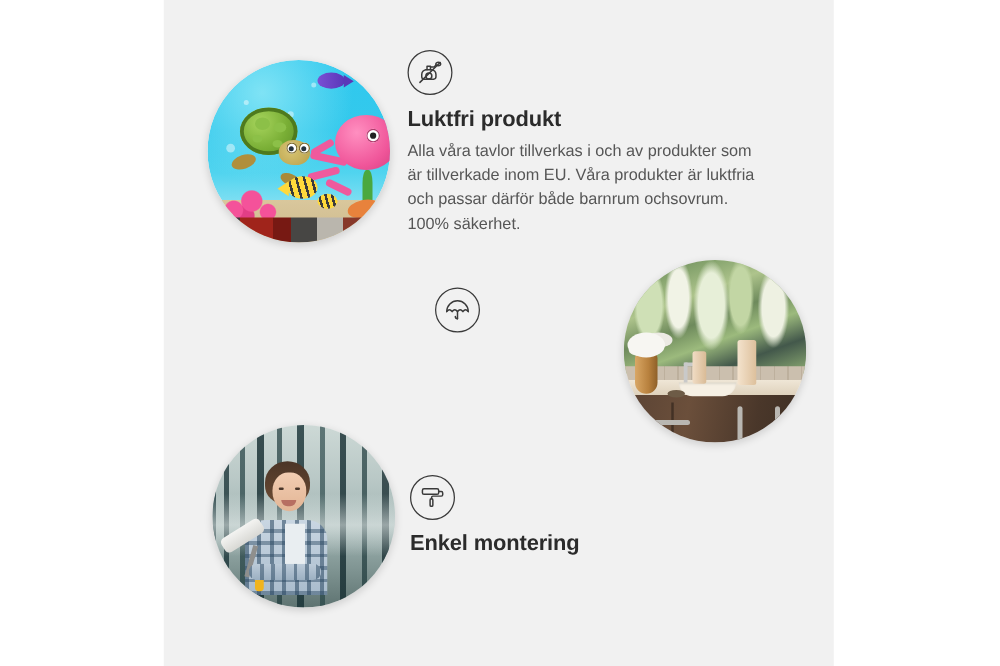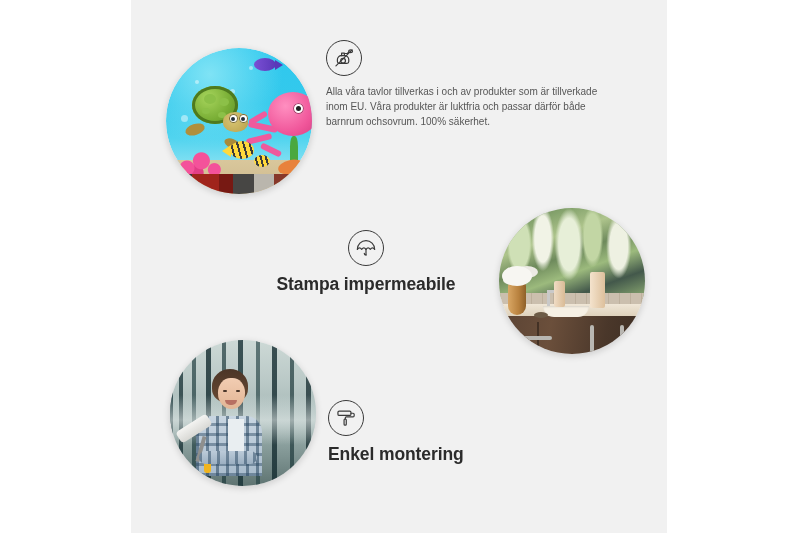--- a/index.html
+++ b/index.html
@@ -335,38 +335,38 @@
   .icon-circle svg { display:block; }
 
   .f-title{
     font-size: 17.5px;
     font-weight: 700;
     color: #2b2b2b;
     letter-spacing: -0.1px;
     line-height: 1.25;
   }
   .f-body{
-    font-size: 10px;
+    font-size: 13px;
     color: #565656;
     line-height: 1.48;
   }
 
   
   .f1 { left: 195px; top: 40px; width: 300px; }
   .f1 .icon-circle { margin-bottom: 9px; }
   .f1 .f-title { margin-bottom: 4px; }
   .f1 .f-body { max-width: 290px; }
 
   
   .f2 { left: 85px; top: 230px; width: 300px; text-align:center; }
   .f2 .icon-circle { margin: 0 auto 8px; }
   .f2 .f-title { margin-bottom: 3px; }
 
   
-  .f3 { left: 197px; top: 400px; width: 280px; }
+  .f3 { left: 197px; top: 380px; width: 280px; }
   .f3 .icon-circle { margin-bottom: 8px; }
   .f3 .f-title { margin-bottom: 3px; }
 </style>
 </head>
 <body>
 
 <div class="page">
   <div class="canvas">
 
     <div class="circle c1">
@@ -402,20 +402,21 @@
       <div class="icon-circle">
         <svg width="22" height="22" viewBox="0 0 24 24" fill="none" stroke="#3a3a3a" stroke-width="1.3" stroke-linecap="round" stroke-linejoin="round">
           <path d="M8 9.5h5a4.2 4.2 0 0 1 4.2 4.2v2.1a2 2 0 0 1-2 2H6.8a2 2 0 0 1-2-2v-2.1A4.2 4.2 0 0 1 9 9.5"></path>
           <path d="M9.4 9.5V6.6h3V9.5"></path>
           <path d="M12.6 7.1h3.1l1.4-1.6"></path>
           <ellipse cx="19.2" cy="4.6" rx="2.1" ry="1.5"></ellipse>
           <circle cx="11" cy="15" r="2.6"></circle>
           <line x1="3.2" y1="20.6" x2="20.8" y2="3.2"></line>
         </svg>
       </div>
+      <div class="f-title">Luktfri produkt</div>
       <div class="f-body">Alla våra tavlor tillverkas i och av produkter som är tillverkade inom EU. Våra produkter är luktfria och passar därför både barnrum ochsovrum. 100% säkerhet.</div>
     </div>
 
     <div class="circle c2">
       <div class="art">
         <span class="wallpaper"></span>
         <span class="backsplash"></span>
         <span class="counter"></span>
         <span class="cabinet"></span>
         <span class="cab-line"></span>
@@ -434,21 +435,20 @@
 
     <div class="feature f2">
       <div class="icon-circle">
         <svg width="22" height="22" viewBox="0 0 24 24" fill="none" stroke="#3a3a3a" stroke-width="1.3" stroke-linecap="round" stroke-linejoin="round">
           <path d="M2.6 13.4a9.4 9.4 0 0 1 18.8 0"></path>
           <path d="M2.6 13.4c1.6-2.1 3.1-2.1 4.7 0 1.6-2.1 3.1-2.1 4.7 0 1.6-2.1 3.1-2.1 4.7 0 1.6-2.1 3.1-2.1 4.7 0"></path>
           <line x1="12" y1="13.4" x2="12" y2="19.6"></line>
           <path d="M12 19.6a1.9 1.9 0 0 1-1.9-1.9"></path>
         </svg>
       </div>
-      <div class="f-title">Stampa impermeabile</div>
     </div>
 
     <div class="circle c3">
       <div class="art">
         <span class="forest"></span>
         <span class="mist"></span>
         <span class="w-body"></span>
         <span class="w-shirt"></span>
         <span class="roller-pad"></span>
         <span class="roller-stick"></span>

